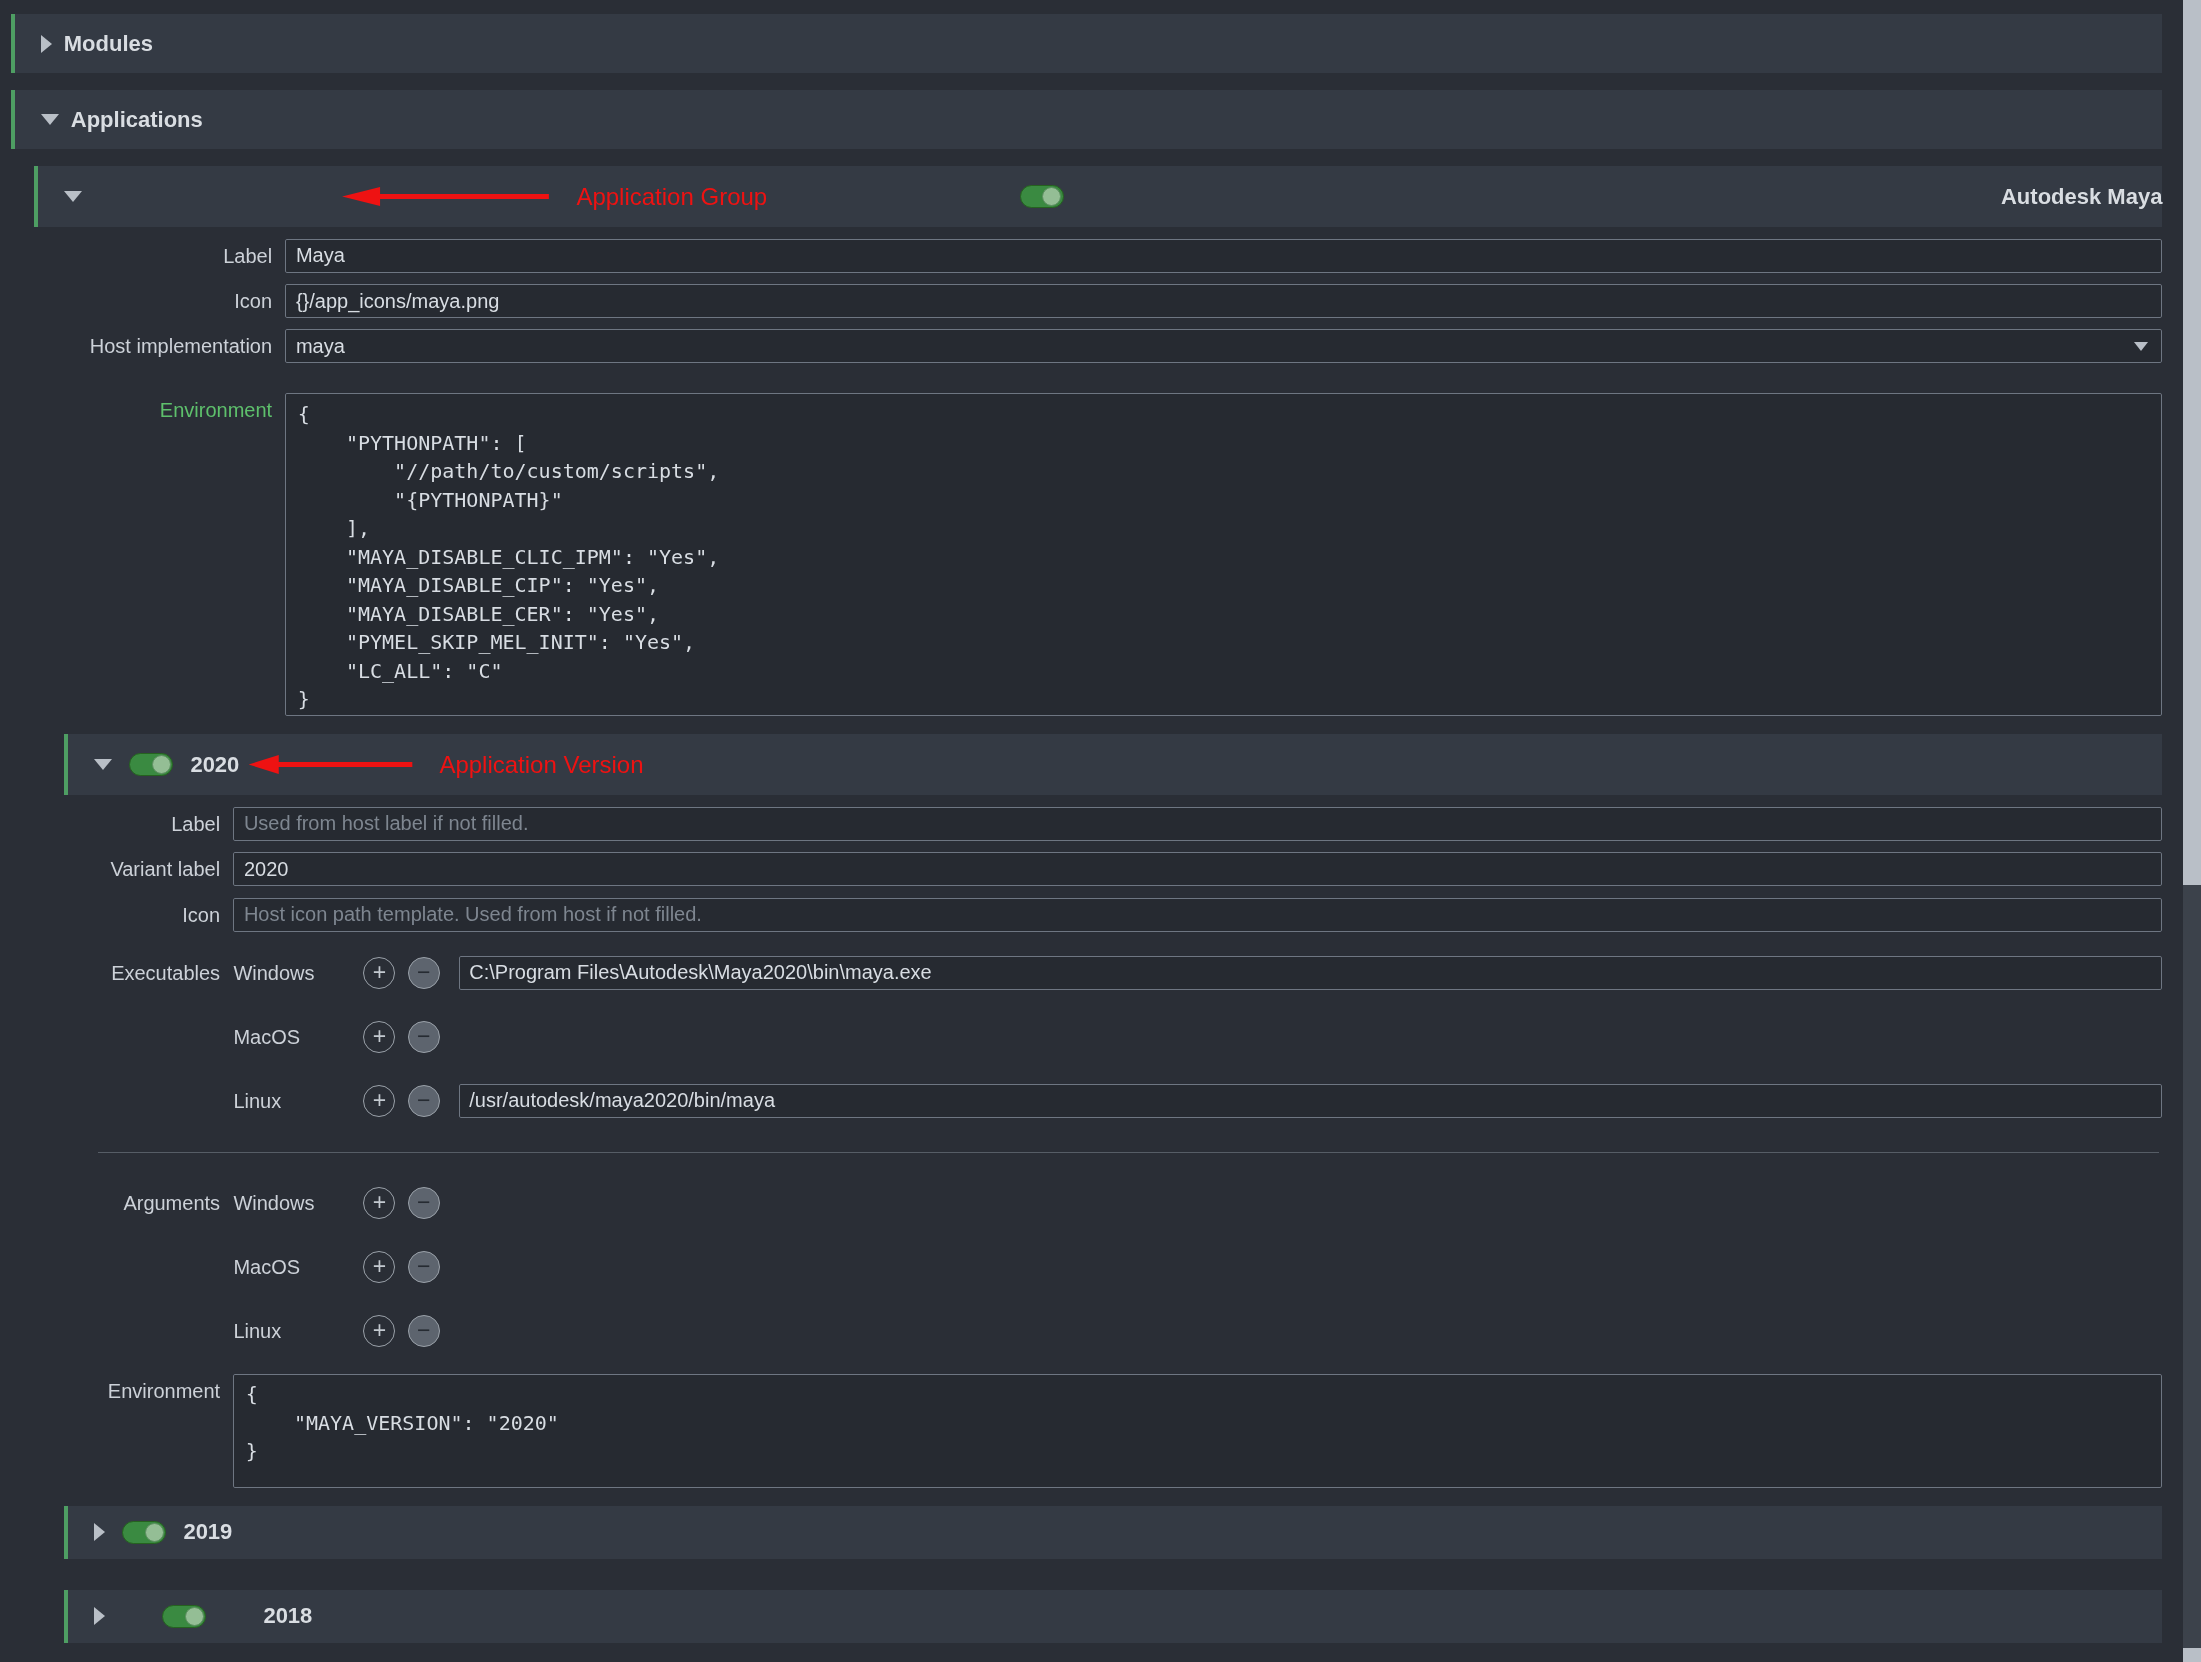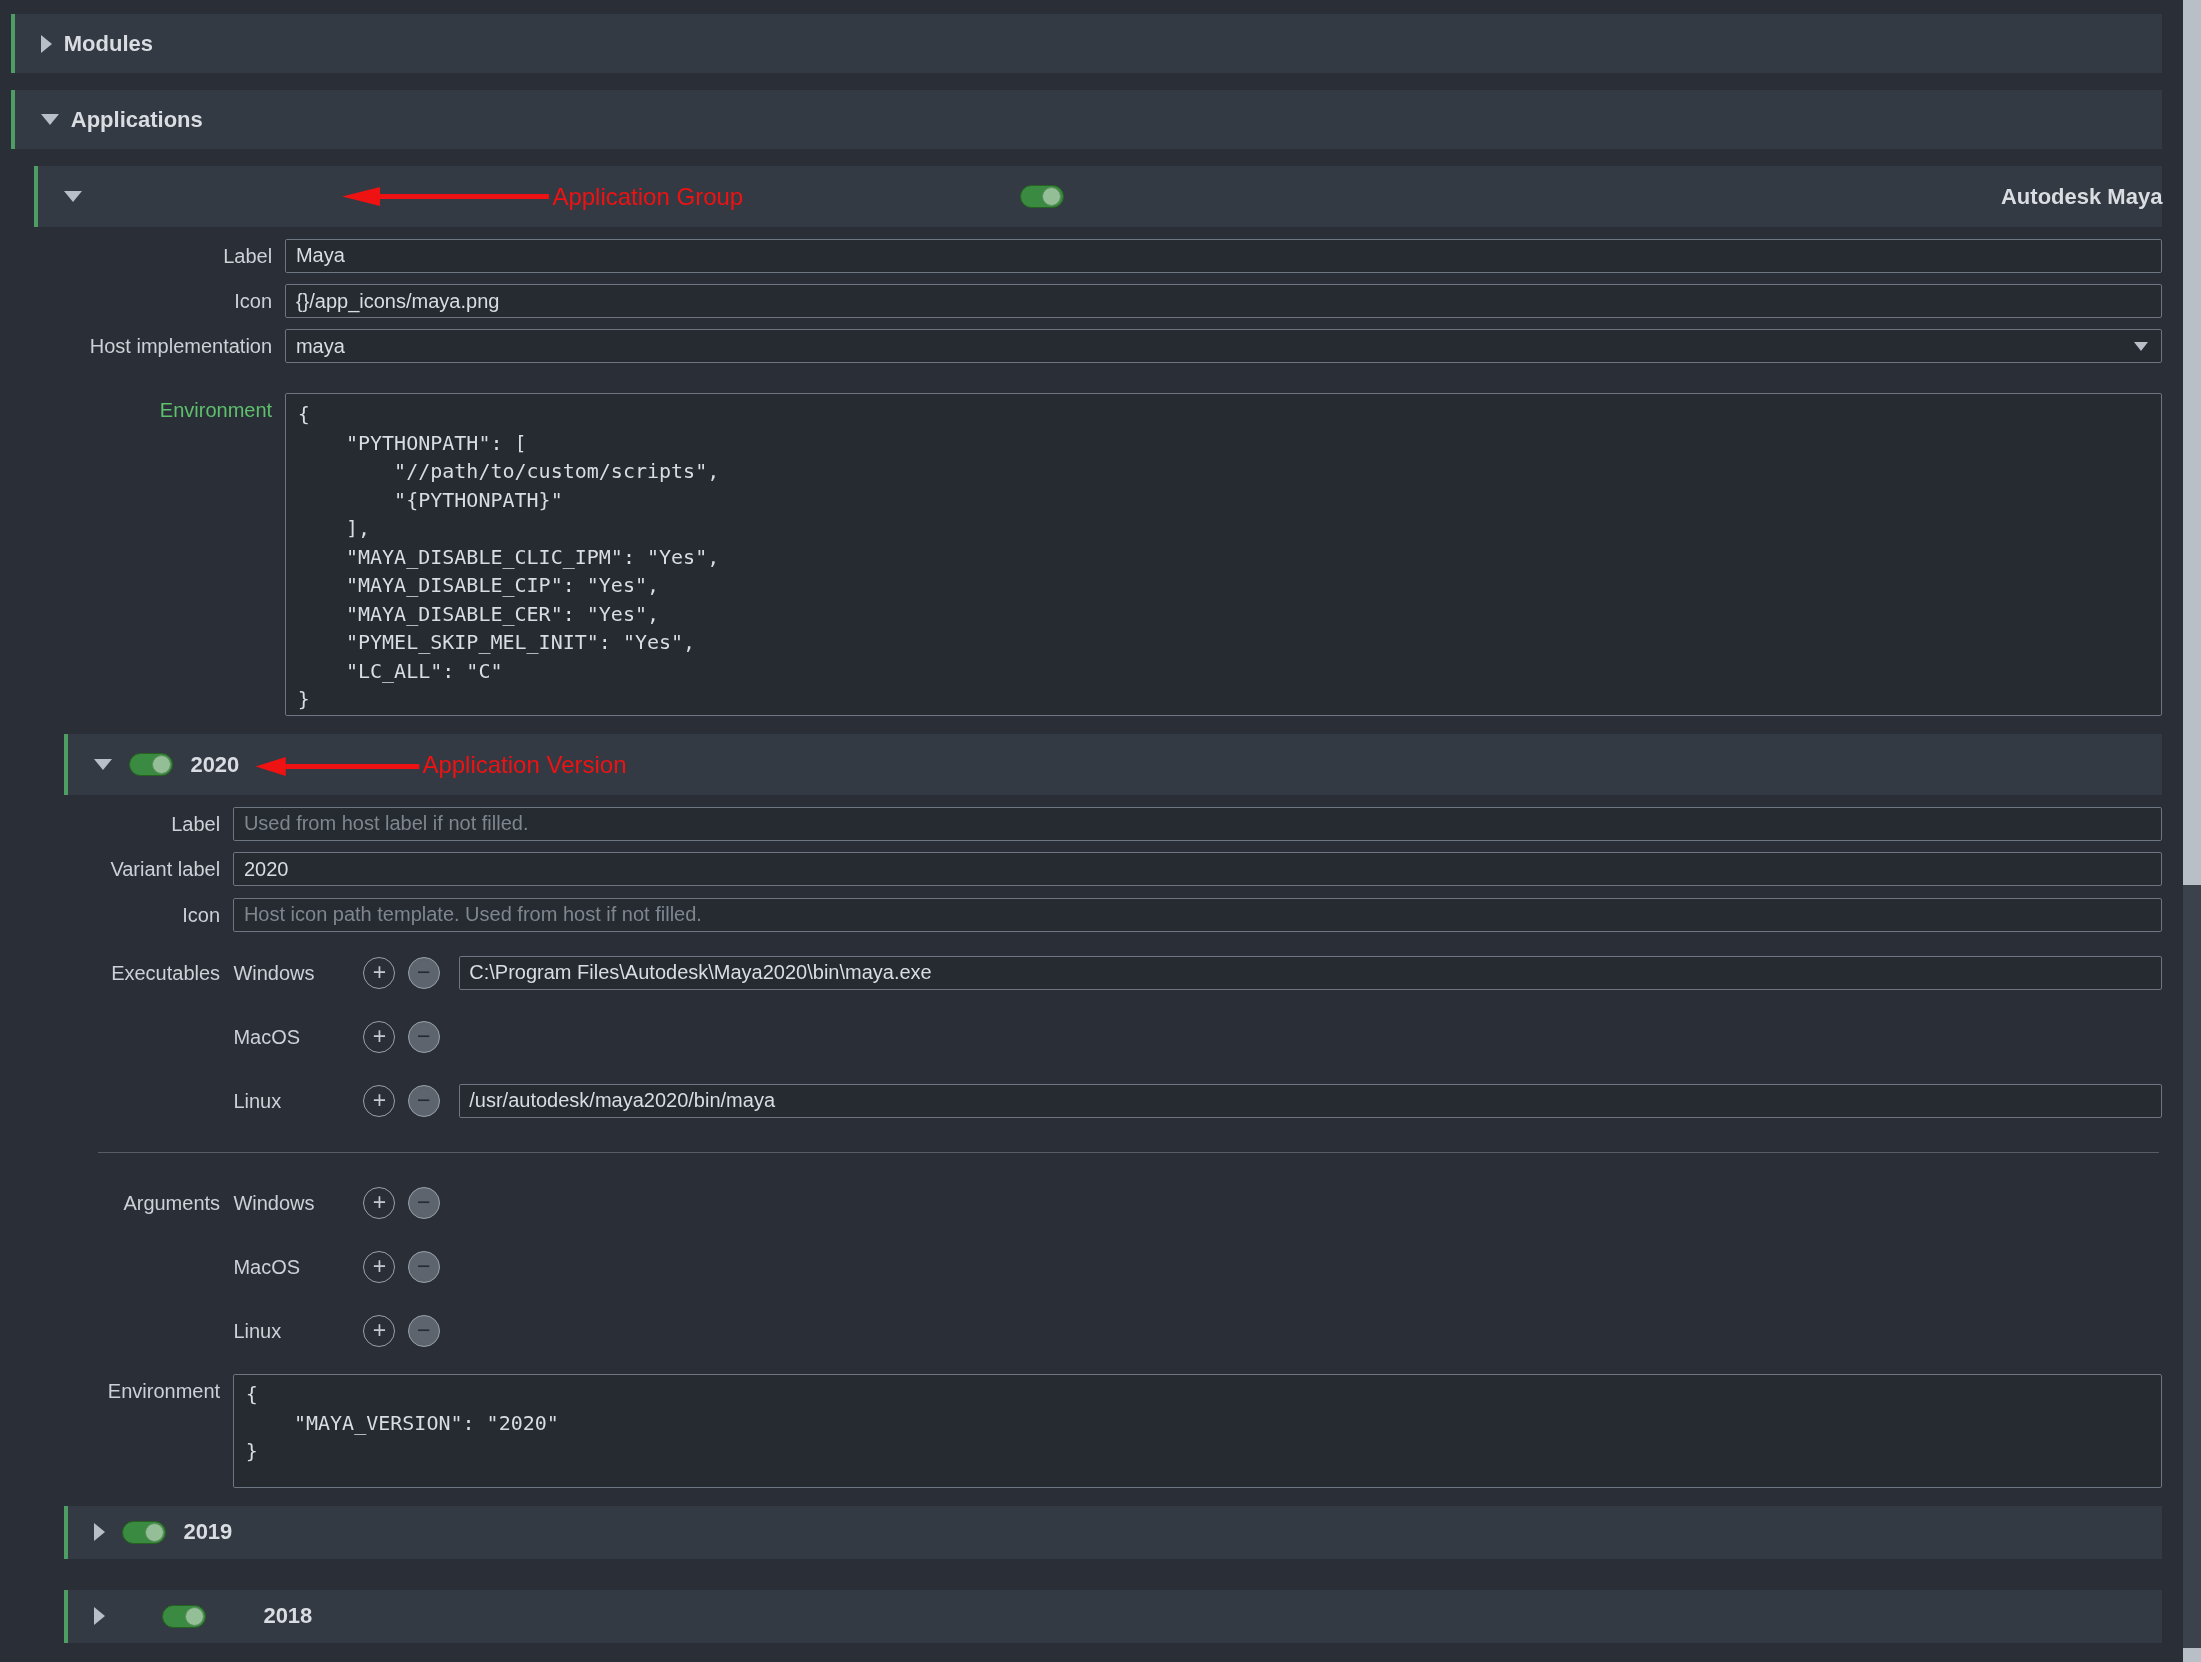--- a/index.html
+++ b/index.html
@@ -72,33 +72,33 @@
     border: 1px solid #5d8f61;
   }
 
   
   .annotation {
     position: absolute;
     top: 50%;
     transform: translateY(-50%);
     display: flex;
     align-items: center;
-    gap: 1px;
+    gap: 25px;
     pointer-events: none;
   }
   .annotation svg { display: block; height: 25px; }
   .annotation .ann-text {
     color: #ee1212;
     font-size: 24px;
     font-weight: 500;
     white-space: nowrap;
   }
   .ann-maya { left: 302px; }
   .ann-maya svg { width: 211px; }
-  .ann-2020 { left: 186px; align-items: flex-end; }
+  .ann-2020 { left: 179px; }
   .ann-2020 svg { width: 167px; }
 
   
   .frow {
     display: flex;
     align-items: center;
     margin-top: 11.4px;
   }
   .frow.top { align-items: flex-start; }
   .flabel {

